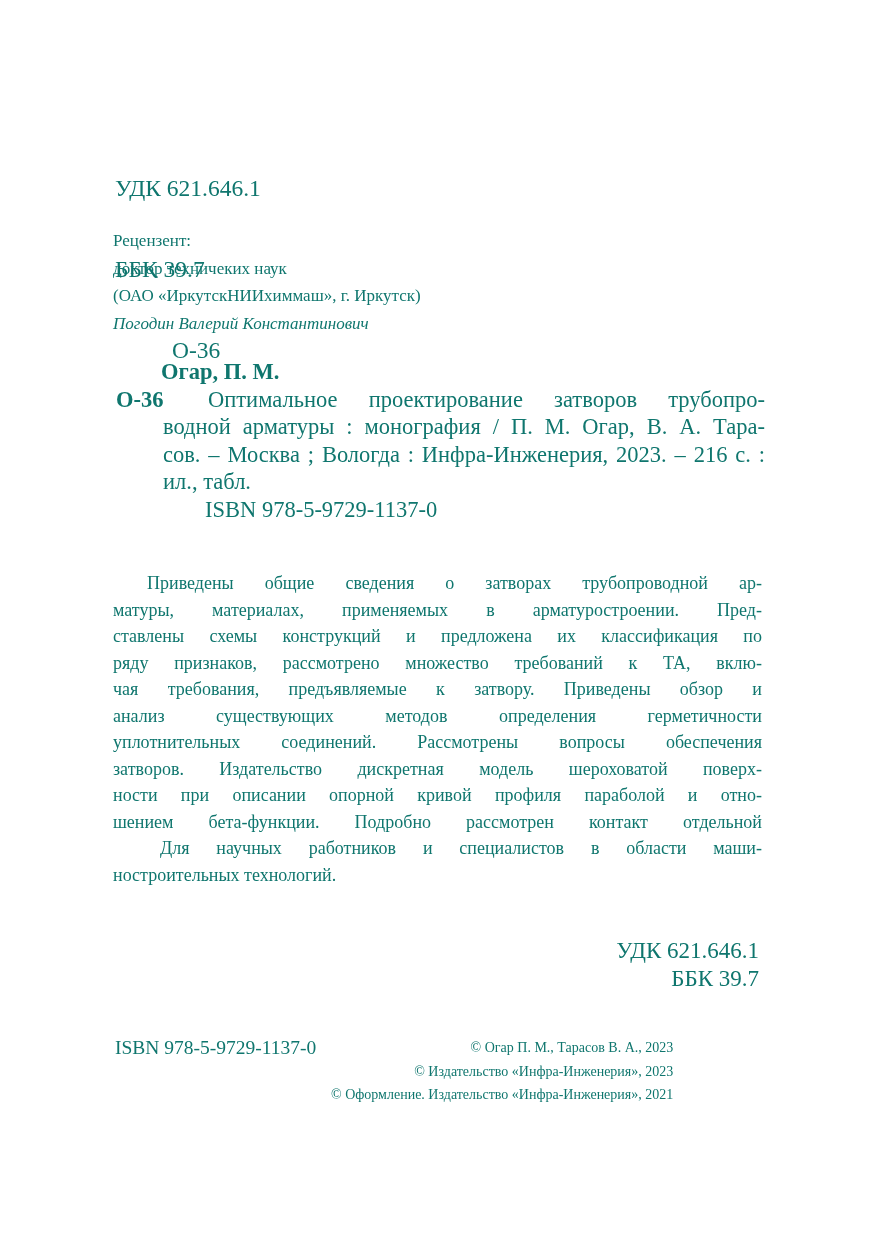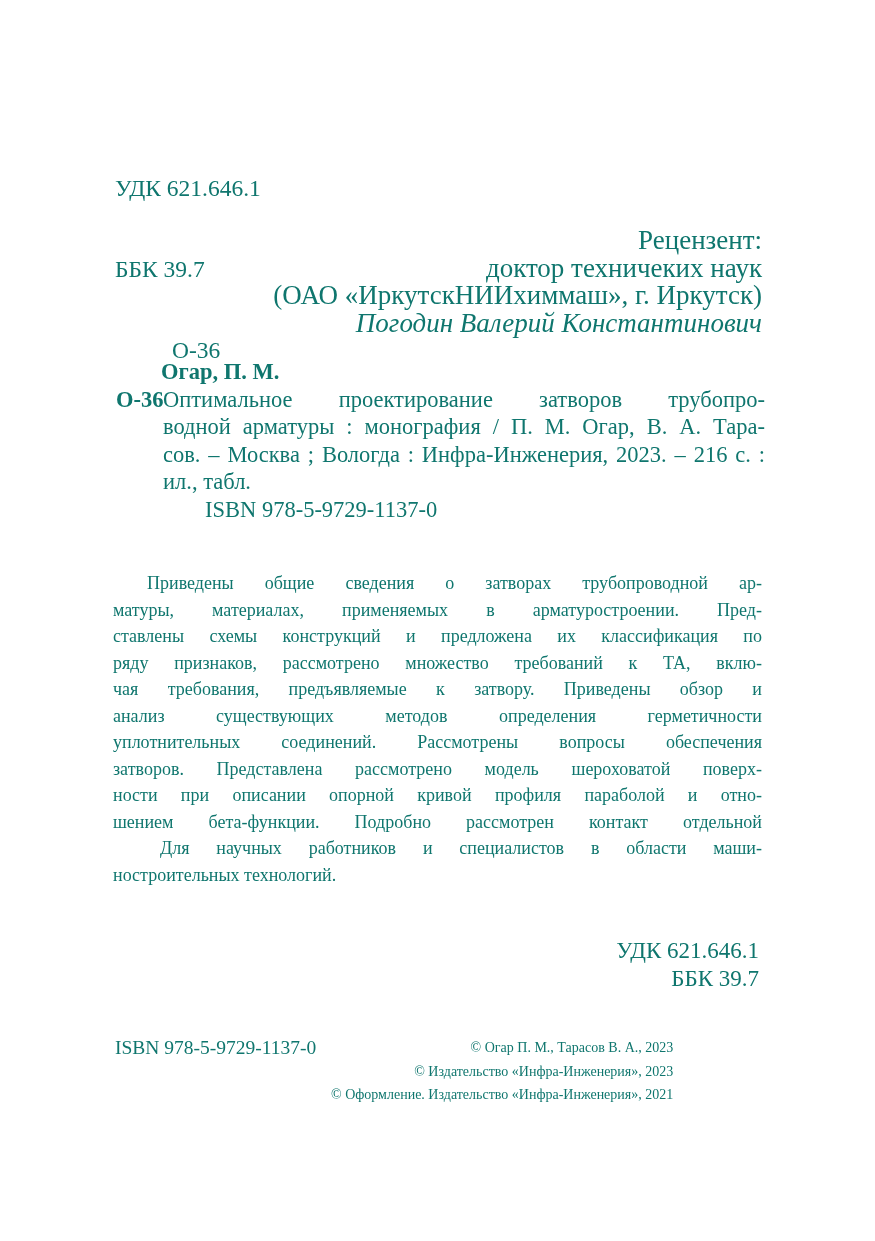--- a/index.html
+++ b/index.html
@@ -22,22 +22,22 @@
   .top-codes {
     left: 115px; top: 121px;
     font-size: 23.5px; line-height: 27px;
     white-space: pre;
   }
   .top-codes .index-line { padding-left: 57px; }
 
   
   .reviewer {
     left: 113px; top: 227px; width: 649px;
-    font-size: 27px; line-height: 27.5px;
-    text-align: right;
+    font-size: 17px; line-height: 27.5px;
+    text-align: left;
   }
   .reviewer .name { font-style: italic; }
 
   
   .card {
     left: 116px; top: 358px; width: 649px;
     font-size: 22.5px; line-height: 27.5px;
   }
   .card-author { padding-left: 45px; font-weight: bold; }
   .card-body { position: relative; padding-left: 47px; }
@@ -50,21 +50,21 @@
   
   .abstract {
     left: 113px; top: 540px; width: 649px;
     font-size: 18px; line-height: 26.5px; margin-top: 30px;
   }
 
   
   .line { white-space: normal; }
   .just { text-align: justify; text-align-last: justify; }
   .ind34 { padding-left: 34px; }
-  .ind45 { }
+  .ind45 { padding-left: 45px; }
   .ind47 { padding-left: 47px; }
 
   
   .codes-right {
     left: 113px; top: 937px; width: 646px;
     font-size: 23px; line-height: 27.5px;
     text-align: right;
   }
 
   
@@ -108,21 +108,21 @@
   </div>
 
   <div class="abs abstract">
     <div class="line just ind34">Приведены общие сведения о затворах трубопроводной ар-</div>
     <div class="line just">матуры, материалах, применяемых в арматуростроении. Пред-</div>
     <div class="line just">ставлены схемы конструкций и предложена их классификация по</div>
     <div class="line just">ряду признаков, рассмотрено множество требований к ТА, вклю-</div>
     <div class="line just">чая требования, предъявляемые к затвору. Приведены обзор и</div>
     <div class="line just">анализ существующих методов определения герметичности</div>
     <div class="line just">уплотнительных соединений. Рассмотрены вопросы обеспечения</div>
-    <div class="line just">затворов. Представлена рассмотрено модель шероховатой поверх-</div>
+    <div class="line just">затворов. Издательство дискретная модель шероховатой поверх-</div>
     <div class="line just">ности при описании опорной кривой профиля параболой и отно-</div>
     <div class="line just">шением бета-функции. Подробно рассмотрен контакт отдельной</div>
     <div class="line just ind47">Для научных работников и специалистов в области маши-</div>
     <div class="line">ностроительных технологий.</div>
   </div>
 
   <div class="abs codes-right">
     <div class="line">УДК 621.646.1</div>
     <div class="line">ББК 39.7</div>
   </div>

